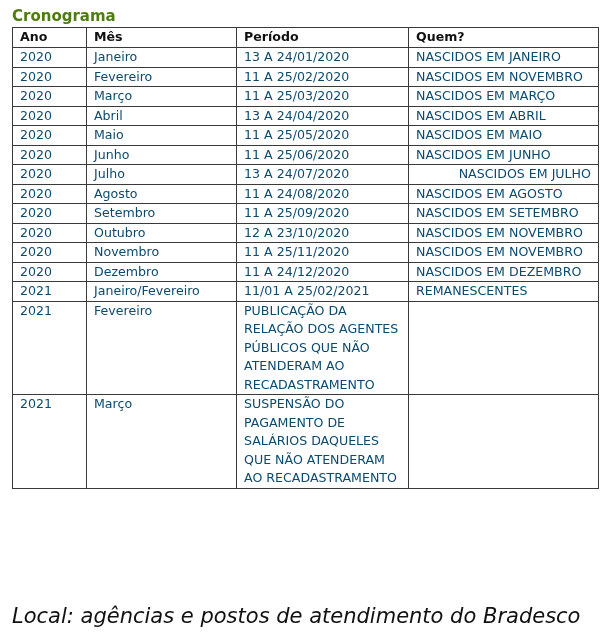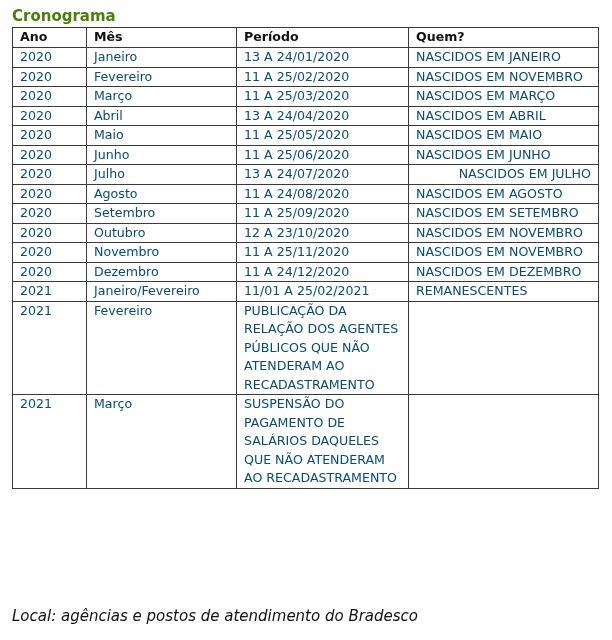--- a/index.html
+++ b/index.html
@@ -54,21 +54,21 @@
     }
     table.schedule td {
       font-weight: normal;
       color: #0c4a6e;
     }
     .quem-cell { padding-right: 4px; margin-left: 30px; }
     .footer-note {
       position: absolute;
       left: 12px;
       top: 606px;
-      font-size: 15px;
+      font-size: 21px;
       font-style: italic;
       line-height: 20px;
       color: #111;
     }
   </style>
 </head>
 <body>
 
 <div class="title">Cronograma</div>
 

